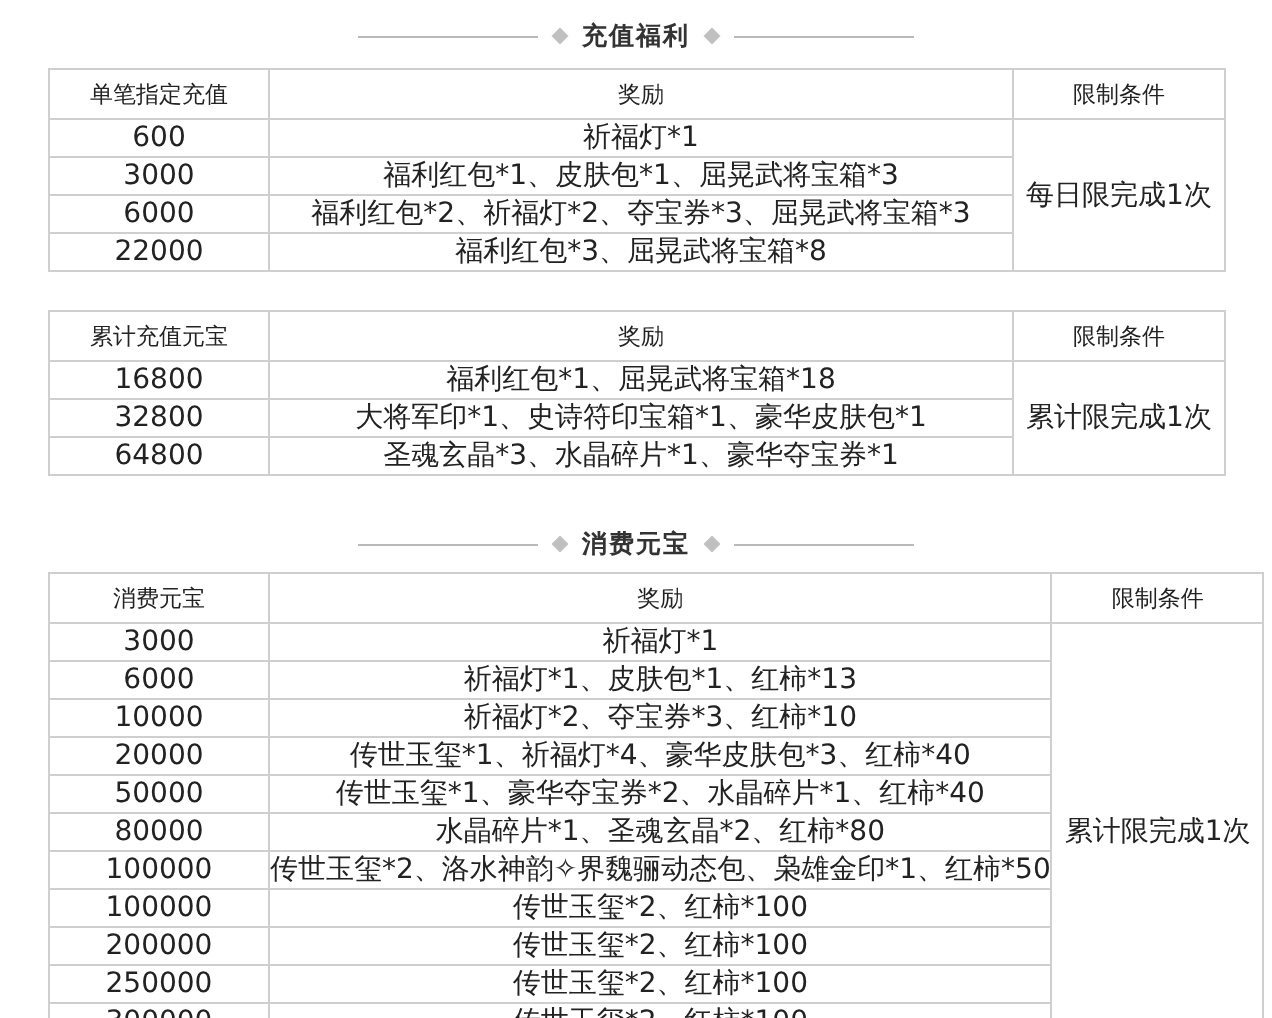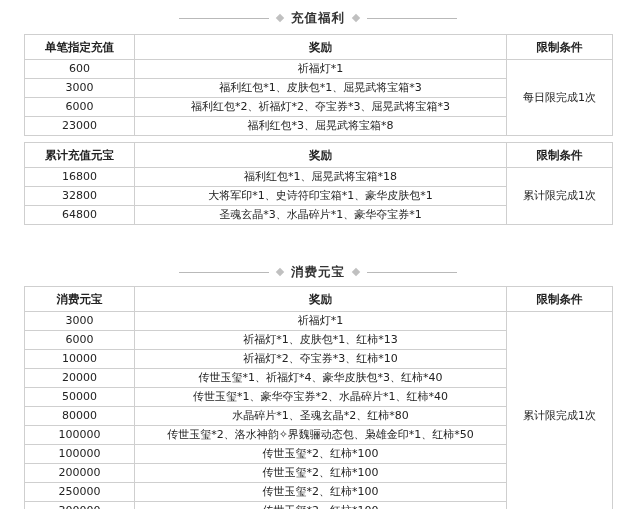--- a/index.html
+++ b/index.html
@@ -58,38 +58,38 @@
     background: #ffffff;
   }
   table.reward th,
   table.reward td {
     border: 1px solid #cfcfcf;
     text-align: center;
     vertical-align: middle;
     padding: 0;
     height: 18px;
     line-height: 18px;
-    font-size: 11px;
+    font-size: 14px;
     color: #222222;
     white-space: nowrap;
     overflow: hidden;
   }
   table.reward th {
-    font-weight: bold;
+    font-weight: normal;
     height: 24px;
     line-height: 24px;
     font-size: 11.5px;
     background: #ffffff;
   }
   .col-a { width: 110px; }
   .col-b { width: 372px; }
   .col-c { width: 106px; }
 
   .t1 { position: absolute; left: 24px; top: 34px; }
-  .t2 { position: absolute; left: 24px; top: 142px; }
+  .t2 { position: absolute; left: 24px; top: 155px; }
   .t3 { position: absolute; left: 24px; top: 286px; }
 
   .h1 { position: absolute; left: 0; top: 8px; width: 636px; }
   .h2 { position: absolute; left: 0; top: 262px; width: 636px; }
 </style>
 </head>
 <body>
 
 <div class="page">
 
@@ -120,21 +120,21 @@
       </tr>
       <tr>
         <td>3000</td>
         <td>福利红包*1、皮肤包*1、屈晃武将宝箱*3</td>
       </tr>
       <tr>
         <td>6000</td>
         <td>福利红包*2、祈福灯*2、夺宝券*3、屈晃武将宝箱*3</td>
       </tr>
       <tr>
-        <td>23000</td>
+        <td>22000</td>
         <td>福利红包*3、屈晃武将宝箱*8</td>
       </tr>
     </tbody>
   </table>
 
   <table class="reward t2">
     <colgroup>
         <col class="col-a">
         <col class="col-b">
         <col class="col-c">

